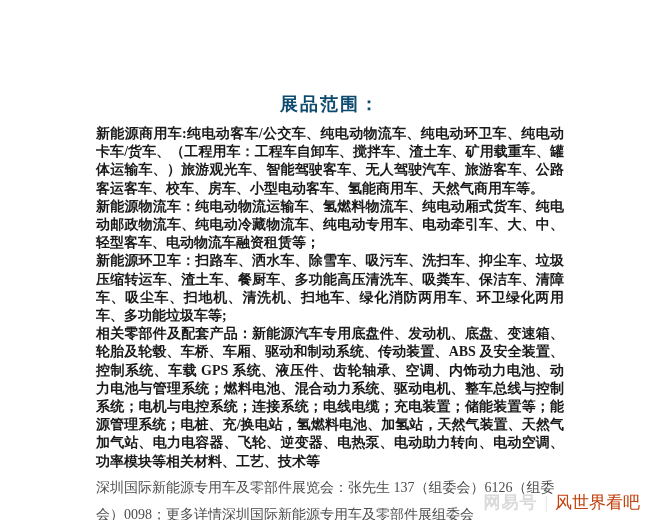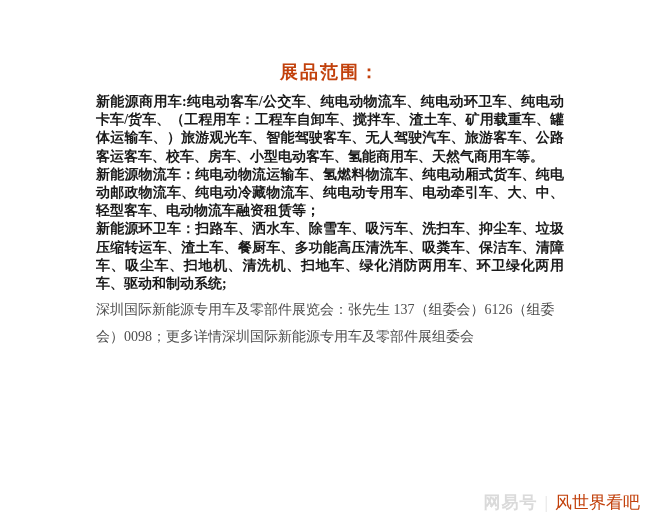--- a/index.html
+++ b/index.html
@@ -4,26 +4,26 @@
 <style>
   html,body{margin:0;padding:0;background:#fff;}
   .page{
     width:660px;height:520px;
     background:#ffffff;
     position:relative;
     overflow:hidden;
     font-family:"Liberation Serif","DejaVu Serif",serif;
   }
   .page-title{
-    padding-top:60px;
+    padding-top:92px;
     text-align:center;
     font-size:18px;
     font-weight:bold;
     letter-spacing:2px;
-    color:#c2410c;
+    color:#0c4a6e;
   }
   .content{
     width:468px;
     margin:9px auto 0 auto;
     font-size:14px;
     line-height:18.2px;
     color:#1a1a1a;
     text-align:justify;
     text-justify:inter-ideograph;
   }
@@ -69,21 +69,22 @@
 </head>
 <body>
 
 <div class="page">
 
   <div class="page-title">展品范围：</div>
 
   <div class="content">
     <p>新能源商用车:纯电动客车/公交车、纯电动物流车、纯电动环卫车、纯电动卡车/货车、（工程用车：工程车自卸车、搅拌车、渣土车、矿用载重车、罐体运输车、）旅游观光车、智能驾驶客车、无人驾驶汽车、旅游客车、公路客运客车、校车、房车、小型电动客车、氢能商用车、天然气商用车等。</p>
     <p>新能源物流车：纯电动物流运输车、氢燃料物流车、纯电动厢式货车、纯电动邮政物流车、纯电动冷藏物流车、纯电动专用车、电动牵引车、大、中、轻型客车、电动物流车融资租赁等；</p>
-    <p>新能源环卫车：扫路车、洒水车、除雪车、吸污车、洗扫车、抑尘车、垃圾压缩转运车、渣土车、餐厨车、多功能高压清洗车、吸粪车、保洁车、清障车、吸尘车、扫地机、清洗机、扫地车、绿化消防两用车、环卫绿化两用车、驱动和制动系统;</p>
+    <p>新能源环卫车：扫路车、洒水车、除雪车、吸污车、洗扫车、抑尘车、垃圾压缩转运车、渣土车、餐厨车、多功能高压清洗车、吸粪车、保洁车、清障车、吸尘车、扫地机、清洗机、扫地车、绿化消防两用车、环卫绿化两用车、多功能垃圾车等;</p>
+    <p>相关零部件及配套产品：新能源汽车专用底盘件、发动机、底盘、变速箱、轮胎及轮毂、车桥、车厢、驱动和制动系统、传动装置、ABS 及安全装置、控制系统、车载 GPS 系统、液压件、齿轮轴承、空调、内饰动力电池、动力电池与管理系统；燃料电池、混合动力系统、驱动电机、整车总线与控制系统；电机与电控系统；连接系统；电线电缆；充电装置；储能装置等；能源管理系统；电桩、充/换电站，氢燃料电池、加氢站，天然气装置、天然气加气站、电力电容器、飞轮、逆变器、电热泵、电动助力转向、电动空调、功率模块等相关材料、工艺、技术等</p>
   </div>
 
   <div class="contact-line">深圳国际新能源专用车及零部件展览会：张先生 137（组委会）6126（组委会）0098；更多详情深圳国际新能源专用车及零部件展组委会</div>
 
   <div class="watermark">
     <span class="logo">网易号</span>
     <span class="divider">|</span>
     <span class="account">风世界看吧</span>
   </div>
 

